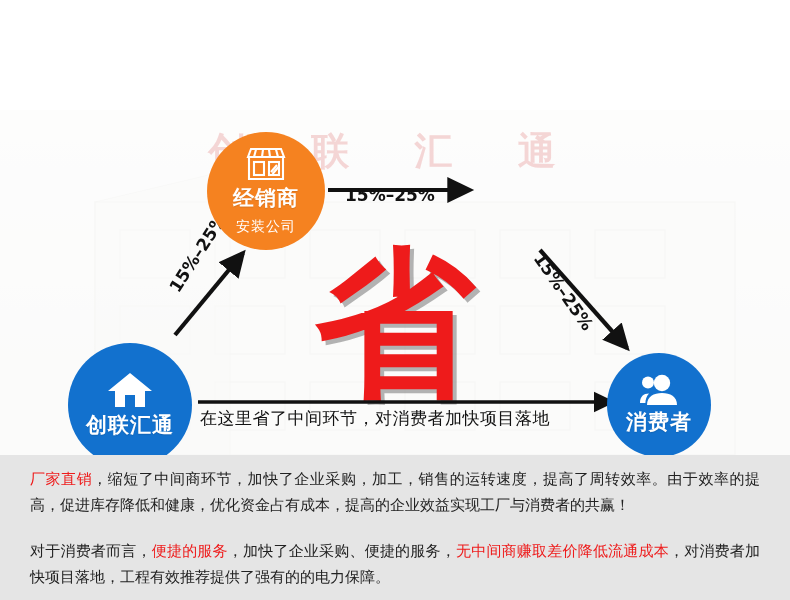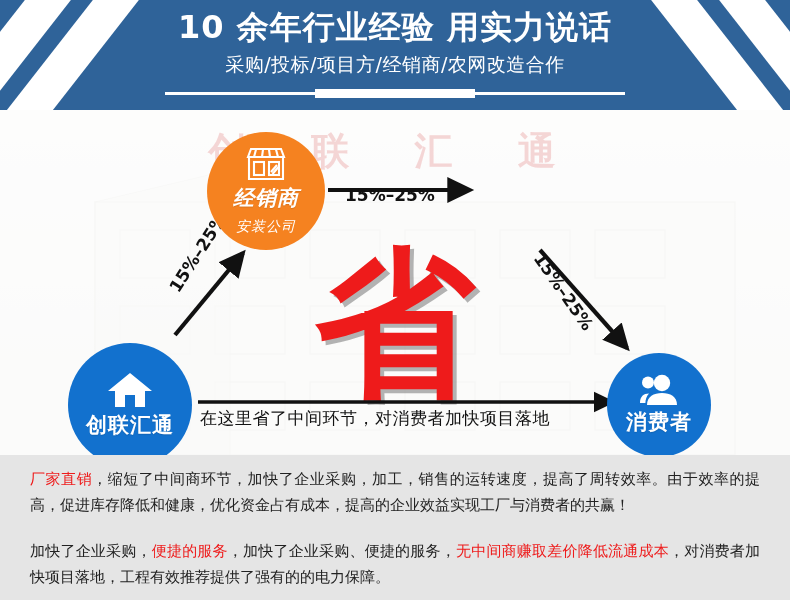--- a/index.html
+++ b/index.html
@@ -136,21 +136,21 @@
   }
   .node .sub {
     font-size: 14px;
     margin-top: 6px;
     letter-spacing: 1px;
     font-family: "DejaVu Sans", "Liberation Sans", sans-serif;
   }
   .orange { background: #f58220; }
   .blue   { background: #1271ce; }
 
-  #node-dealer   { left: 207px; top: 22px;  width: 118px; height: 118px; font-style: italic; }
+  #node-dealer   { left: 207px; top: 22px;  width: 118px; height: 118px; }
   #node-bureau   { left: 476px; top: 38px;  width: 96px;  height: 96px; }
   #node-factory  { left: 68px;  top: 233px; width: 124px; height: 124px; }
   #node-consumer { left: 607px; top: 243px; width: 104px; height: 104px; }
 
   
   .saving {
     position: absolute;
     left: 315px;
     top: 134px;
     font-size: 160px;
@@ -206,35 +206,20 @@
   }
   #para-1 { padding-top: 11px; }
   #para-2 { padding-top: 20px; }
   .hl { color: #ee1b1b; }
 </style>
 </head>
 <body>
 
 <div id="page">
 
-  <div class="header">
-    <div class="hdr-stripe l1"></div>
-    <div class="hdr-stripe l2"></div>
-    <div class="hdr-stripe r1"></div>
-    <div class="hdr-stripe r2"></div>
-    <div class="hdr-inner">
-      <h1 class="hdr-title">10 余年行业经验 用实力说话</h1>
-      <p class="hdr-sub">采购/投标/项目方/经销商/农网改造合作</p>
-    </div>
-    <div class="hdr-rule-wrap">
-      <div class="hdr-rule-thin">
-        <div class="hdr-rule-thick"></div>
-      </div>
-    </div>
-  </div>
 
   <div class="stage">
 
     <svg class="bg-building" viewBox="0 0 790 345" preserveAspectRatio="none">
       <defs>
         <linearGradient id="skyg" x1="0" y1="0" x2="0" y2="1">
           <stop offset="0%" stop-color="#ffffff"></stop>
           <stop offset="100%" stop-color="#f3f3f1"></stop>
         </linearGradient>
       </defs>
@@ -322,16 +307,16 @@
           <circle cx="10" cy="8.5" r="6"></circle>
           <path d="M2 29 C2 22.5 5.5 19.5 11 19.5 C8.6 22 7.4 25.5 7.4 29 Z"></path>
         </svg>
       </span>
       <span class="lab">消费者</span>
     </div>
   </div>
 
   <div class="copy">
     <p class="para" id="para-1"><span class="hl">厂家直销</span><span>，缩短了中间商环节，加快了企业采购，加工，销售的运转速度，提高了周转效率。由于效率的提高，促进库存降低和健康，优化资金占有成本，提高的企业效益实现工厂与消费者的共赢！</span></p>
-    <p class="para" id="para-2"><span>加快了企业采购，</span><span class="hl">便捷的服务</span><span>，加快了企业采购、便捷的服务，</span><span class="hl">无中间商赚取差价降低流通成本</span><span>，对消费者加快项目落地，工程有效推荐提供了强有的的电力保障。</span></p>
+    <p class="para" id="para-2"><span>对于消费者而言，</span><span class="hl">便捷的服务</span><span>，加快了企业采购、便捷的服务，</span><span class="hl">无中间商赚取差价降低流通成本</span><span>，对消费者加快项目落地，工程有效推荐提供了强有的的电力保障。</span></p>
   </div>
 
 </div>
 
 </body></html>

